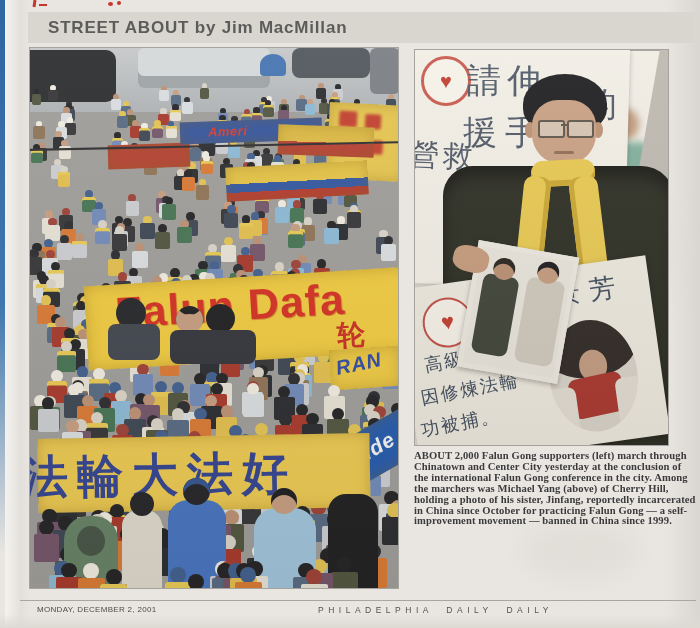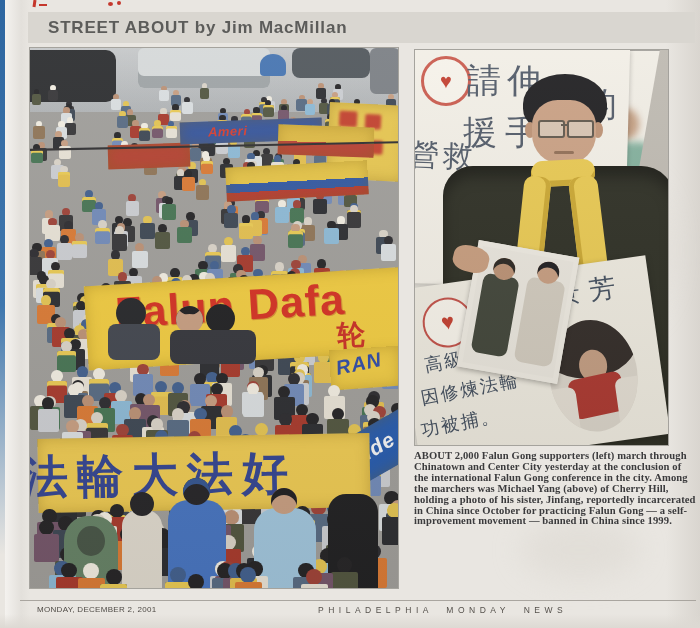--- a/index.html
+++ b/index.html
@@ -1925,13 +1925,13 @@
     <div class="abs" style="left:50px;top:22px;width:38px;height:86px;background:#cfc9be;border-radius:8px"></div>
     <div class="abs" style="left:58px;top:4px;width:22px;height:22px;background:#c49a7e;border-radius:50%;box-shadow:inset 0 6px 0 #17171b"></div>
   </div>
   <div class="abs" style="left:38px;top:196px;width:36px;height:26px;background:#c59a7c;border-radius:40%;transform:rotate(14deg);z-index:10"></div>
 </div>
 
 <div class="abs" id="caption">ABOUT 2,000 Falun Gong supporters (left) march through Chinatown and Center City yesterday at the conclusion of the international Falun Gong conference in the city. Among the marchers was Michael Yang (above) of Cherry Hill, holding a photo of his sister, Jinfang, reportedly incarcerated in China since October for practicing Falun Gong — a self-improvement movement — banned in China since 1999.</div>
 
 <div class="abs" id="rule"></div>
 <div class="abs" id="f-date">MONDAY, DECEMBER 2, 2001</div>
-<div class="abs" id="f-paper">PHILADELPHIA MONDAY NEWS</div>
+<div class="abs" id="f-paper">PHILADELPHIA DAILY DAILY</div>
 
 </body></html>

